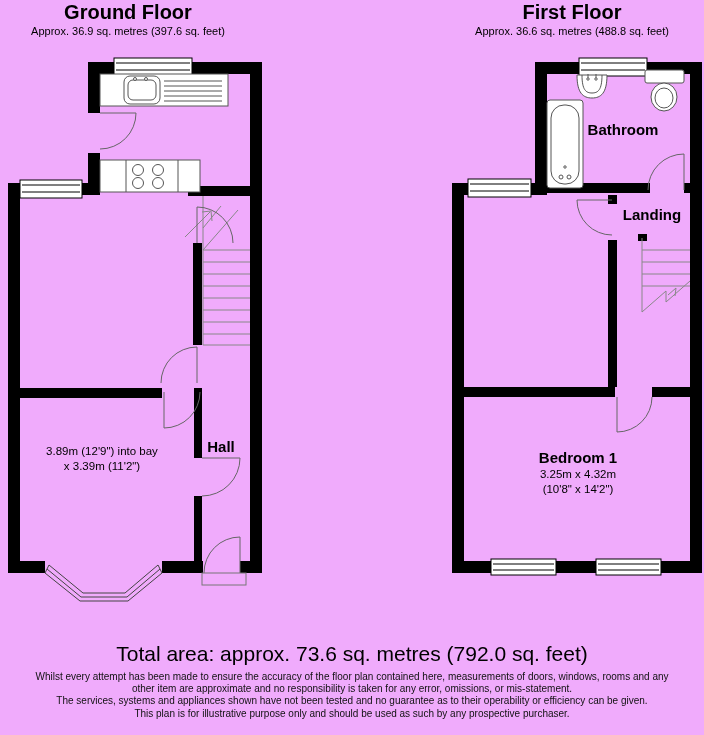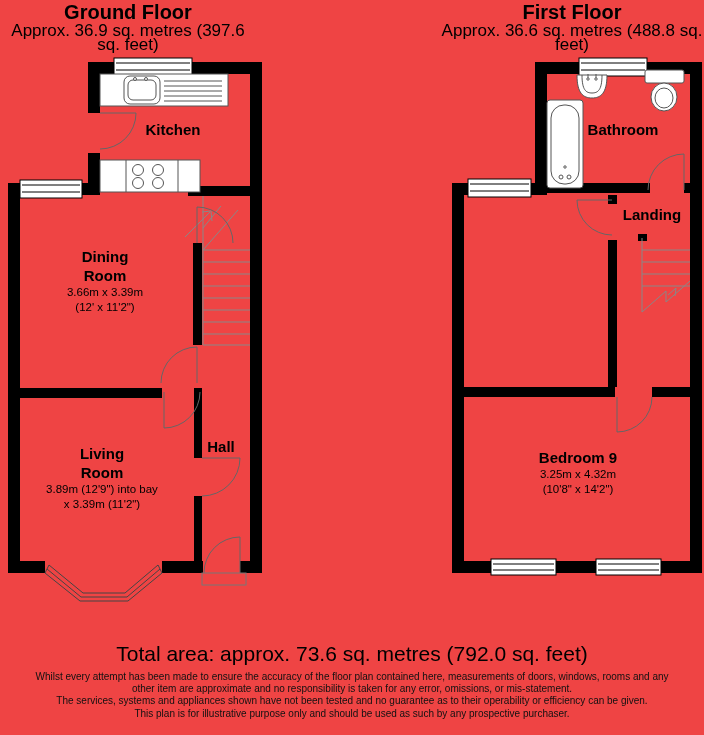--- a/index.html
+++ b/index.html
@@ -1,21 +1,21 @@
 <!DOCTYPE html>
 <html><head>
 <meta charset="utf-8">
 <style>
   html,body{margin:0;padding:0;background:#fff;}
-  .page{position:relative;width:704px;height:735px;background:#ef4444;overflow:hidden;
+  .page{position:relative;width:704px;height:735px;background:#f0abfc;overflow:hidden;
         font-family:"Liberation Sans",sans-serif;color:#000;}
   .abs{position:absolute;}
   .floor-header{text-align:center;}
   .floor-title{font-size:20px;font-weight:bold;line-height:24px;}
-  .floor-sub{font-size:17px;line-height:14px;}
+  .floor-sub{font-size:11px;line-height:14px;}
   .room-label{text-align:center;}
   .room-name{font-size:15px;font-weight:bold;line-height:19px;margin:0 auto;}
   .room-name.wrap2{max-width:80px;}
   .room-name.wrap2b{max-width:70px;}
   .room-dims{font-size:11.5px;line-height:15px;}
   .total-area{width:704px;text-align:center;font-size:21px;line-height:21px;}
   .disclaimer{width:704px;text-align:center;font-size:10px;line-height:12.2px;color:#111;}
   svg{display:block;}
 </style>
 </head>
@@ -219,51 +219,42 @@
     <g stroke="#666" stroke-width="1" fill="none">
       <line x1="612" y1="200" x2="577" y2="200"></line>
       <path d="M577,200 A35,35 0 0 0 612,235"></path>
     </g>
     <g stroke="#666" stroke-width="1" fill="none">
       <line x1="617" y1="397" x2="617" y2="432"></line>
       <path d="M617,432 A35,35 0 0 0 652,397"></path>
     </g>
   </svg>
 
-  <div class="abs room-label" style="left:113px;top:120px;width:120px;">
-    <div class="room-name">Kitchen</div>
-  </div>
-
-  <div class="abs room-label" style="left:25px;top:247px;width:160px;">
-    <div class="room-name wrap2">Dining Room</div>
-    <div class="room-dims">3.66m x 3.39m</div>
-    <div class="room-dims">(12' x 11'2")</div>
-  </div>
+
 
   <div class="abs room-label" style="left:191px;top:407px;width:60px;margin-top:30px;">
     <div class="room-name">Hall</div>
   </div>
 
   <div class="abs room-label" style="left:22px;top:444px;width:160px;">
-    <div class="room-name wrap2b">Living Room</div>
     <div class="room-dims">3.89m (12'9") into bay</div>
     <div class="room-dims">x 3.39m (11'2")</div>
   </div>
 
   <div class="abs room-label" style="left:553px;top:120px;width:140px;">
     <div class="room-name">Bathroom</div>
   </div>
 
   <div class="abs room-label" style="left:592px;top:205px;width:120px;">
     <div class="room-name">Landing</div>
   </div>
 
 
   <div class="abs room-label" style="left:498px;top:448px;width:160px;">
-    <div class="room-name">Bedroom 9</div>
+    <div class="room-name">Bedroom 1</div>
     <div class="room-dims">3.25m x 4.32m</div>
     <div class="room-dims">(10'8" x 14'2")</div>
   </div>
 
   <div class="abs total-area" style="left:0;top:643px;">Total area: approx. 73.6 sq. metres (792.0 sq. feet)</div>
 
   <div class="abs disclaimer" style="left:0;top:671px;">
     <div>Whilst every attempt has been made to ensure the accuracy of the floor plan contained here, measurements of doors, windows, rooms and any</div>
     <div>other item are approximate and no responsibility is taken for any error, omissions, or mis-statement.</div>
     <div>The services, systems and appliances shown have not been tested and no guarantee as to their operability or efficiency can be given.</div>

